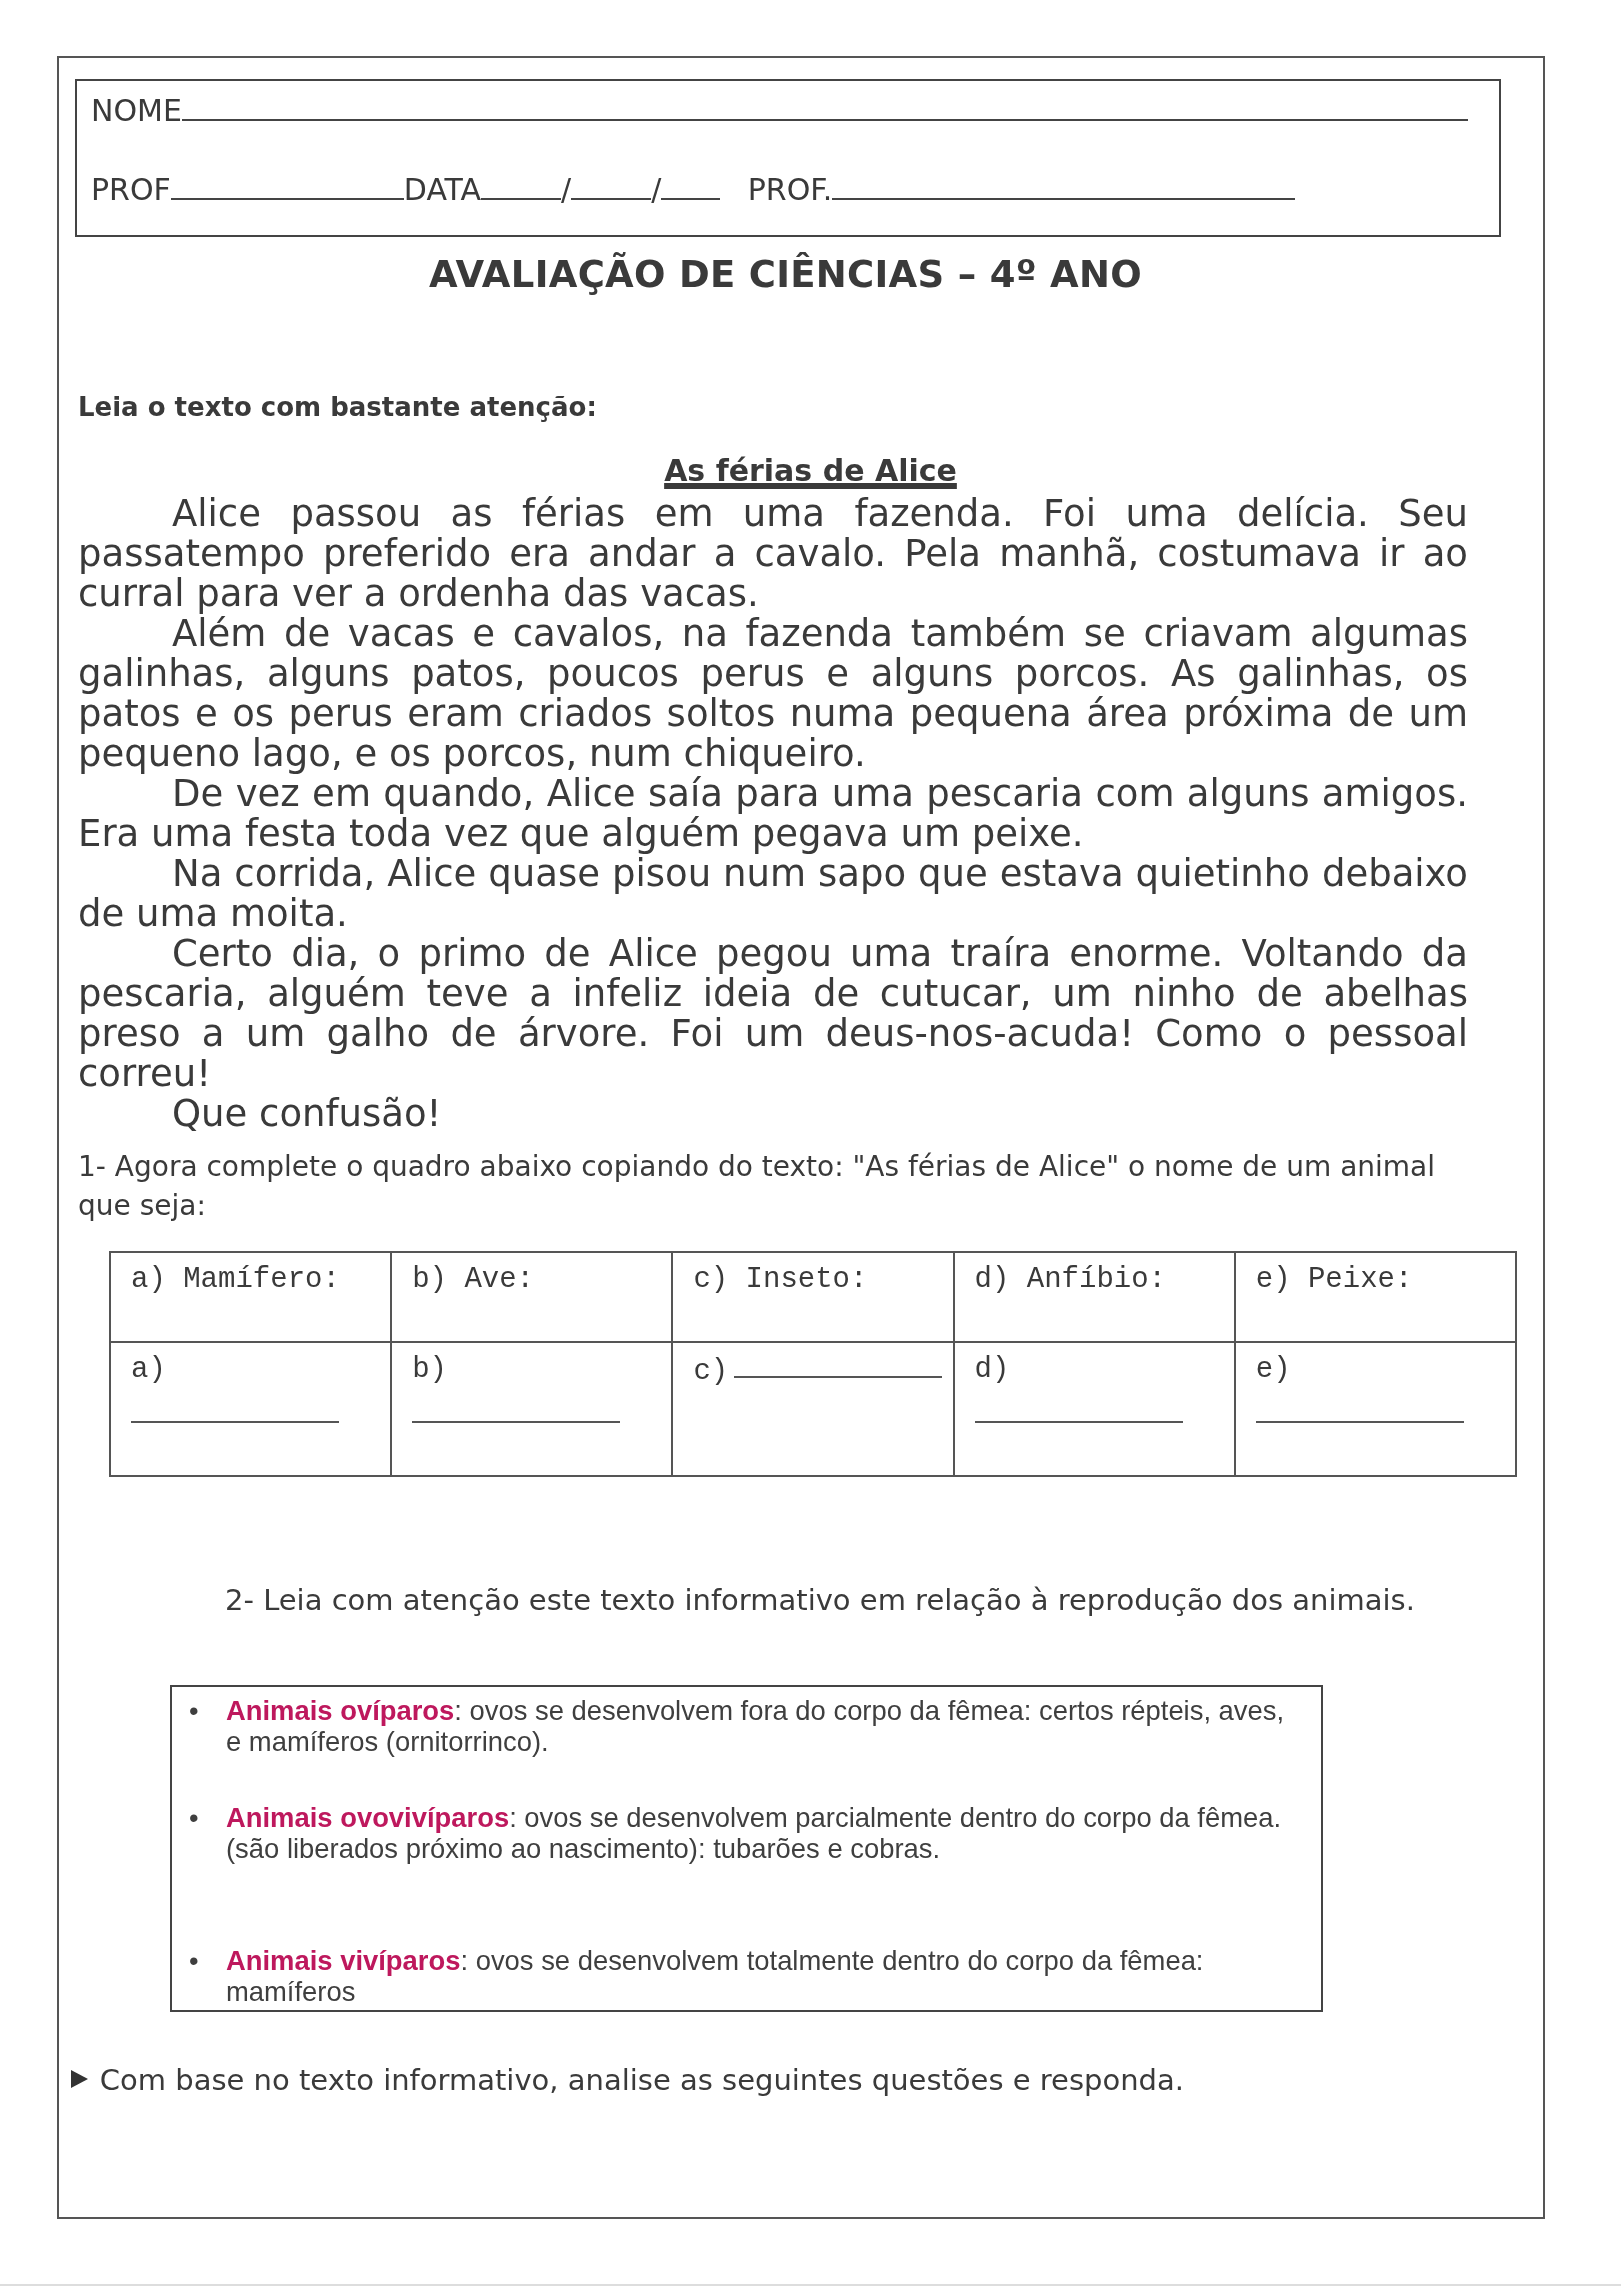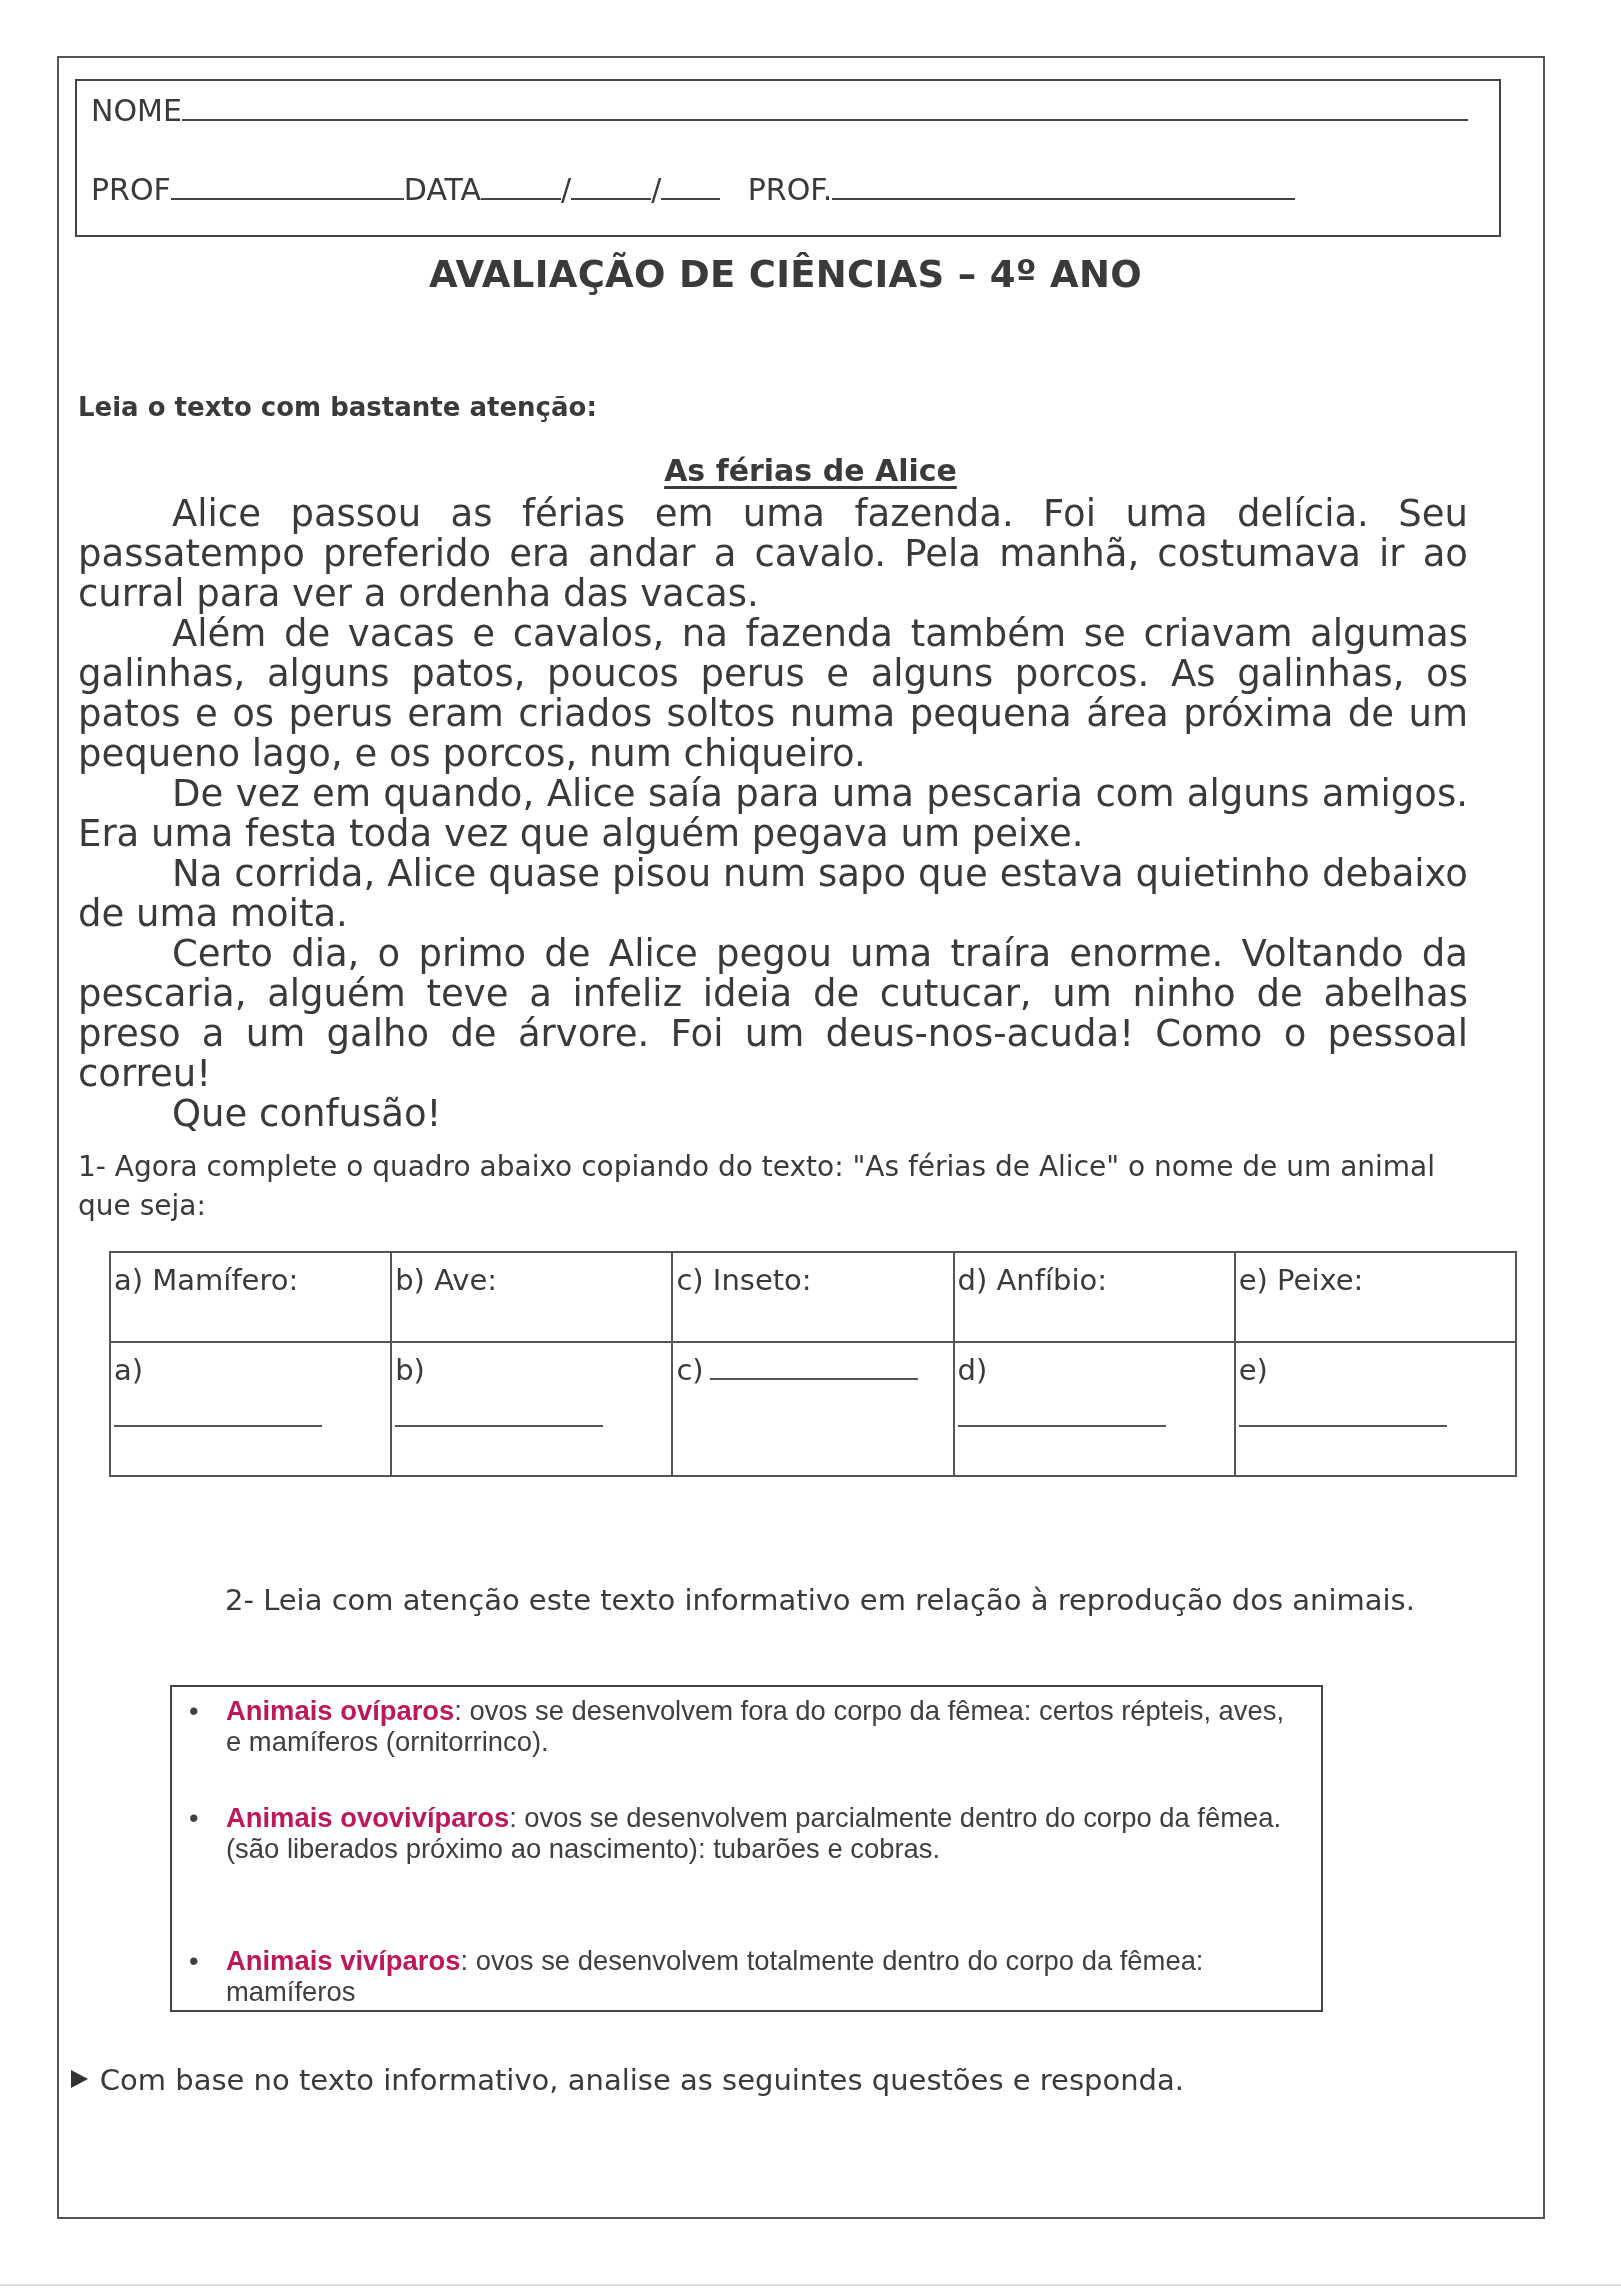--- a/index.html
+++ b/index.html
@@ -4,27 +4,27 @@
 <style>
   html, body { margin:0; padding:0; background:#ffffff; }
   body { width:1621px; height:2292px; position:relative; overflow:hidden; color:#3a3a3a; font-family:"DejaVu Sans", sans-serif; }
   .abs { position:absolute; }
   .outer { left:57px; top:56px; width:1488px; height:2163px; border:2px solid #555; border-top-width:2px; box-sizing:border-box; }
   .header-box { left:75px; top:79px; width:1426px; height:158px; border:2.9px solid #444; box-sizing:border-box; }
   .hdr-line { font-size:30px; white-space:nowrap; line-height:39px; }
   .uline { display:inline-block; border-bottom:2px solid #444; height:29px; vertical-align:baseline; }
   .title { left:0; width:1571px; top:253px; text-align:center; font-weight:bold; font-size:37px; letter-spacing:0.3px; }
   .lead { left:78px; top:392px; font-size:26px; font-weight:bold; }
-  .story-title { left:0; width:1621px; top:453px; text-align:center; font-size:30px; font-weight:bold; }
+  .story-title { left:0; width:1621px; top:453px; text-align:center; font-size:30px; font-weight:bold;text-decoration:underline; }
   .story-title span { text-decoration:underline; text-decoration-thickness:2.9px; text-underline-offset:4.9px; }
   .story { left:78px; top:494px; width:1390px; font-size:37px; line-height:40px; text-align:justify; }
   .story p { margin:0; text-indent:94px; }
   .q1 { left:78px; top:1147px; width:1402px; font-size:28px; line-height:39px; }
   table.animals { position:absolute; left:109px; top:1251px; width:1408px; height:226px; border-collapse:collapse; font-size:29px; }
-  table.animals td { border:2px solid #555; vertical-align:top; padding:0 0 0 3px; width:20%; }
+  table.animals td { border:2px solid #555; vertical-align:top; padding:0 0 0 20px; width:20%;font-family:Liberation Mono, monospace; }
   table.animals tr.h td { height:78px; padding-top:9.8px; }
   table.animals tr.a td { padding-top:9.8px; }
   .blank { display:inline-block; width:208px; border-bottom:2px solid #555; height:5.9px; }
   .blank-inline { display:inline-block; width:208px; border-bottom:2px solid #555; height:23.5px; vertical-align:baseline; margin-left:5.9px; }
   .q2 { left:225px; top:1581px; width:1245px; font-size:29px; line-height:39px; }
   .info { left:170px; top:1685px; width:1153px; height:327px; border:2.9px solid #444; box-sizing:border-box; font-family:"Liberation Sans", sans-serif; font-size:27.4px; line-height:31px; color:#3f3f3f; }
   .info .item { position:absolute; left:54px; width:1078px; }
   .info .bullet { position:absolute; left:-37px; top:0; }
   .info b { color:#be185d; }
   .final { left:71px; top:2063px; font-size:29px; white-space:nowrap; }

